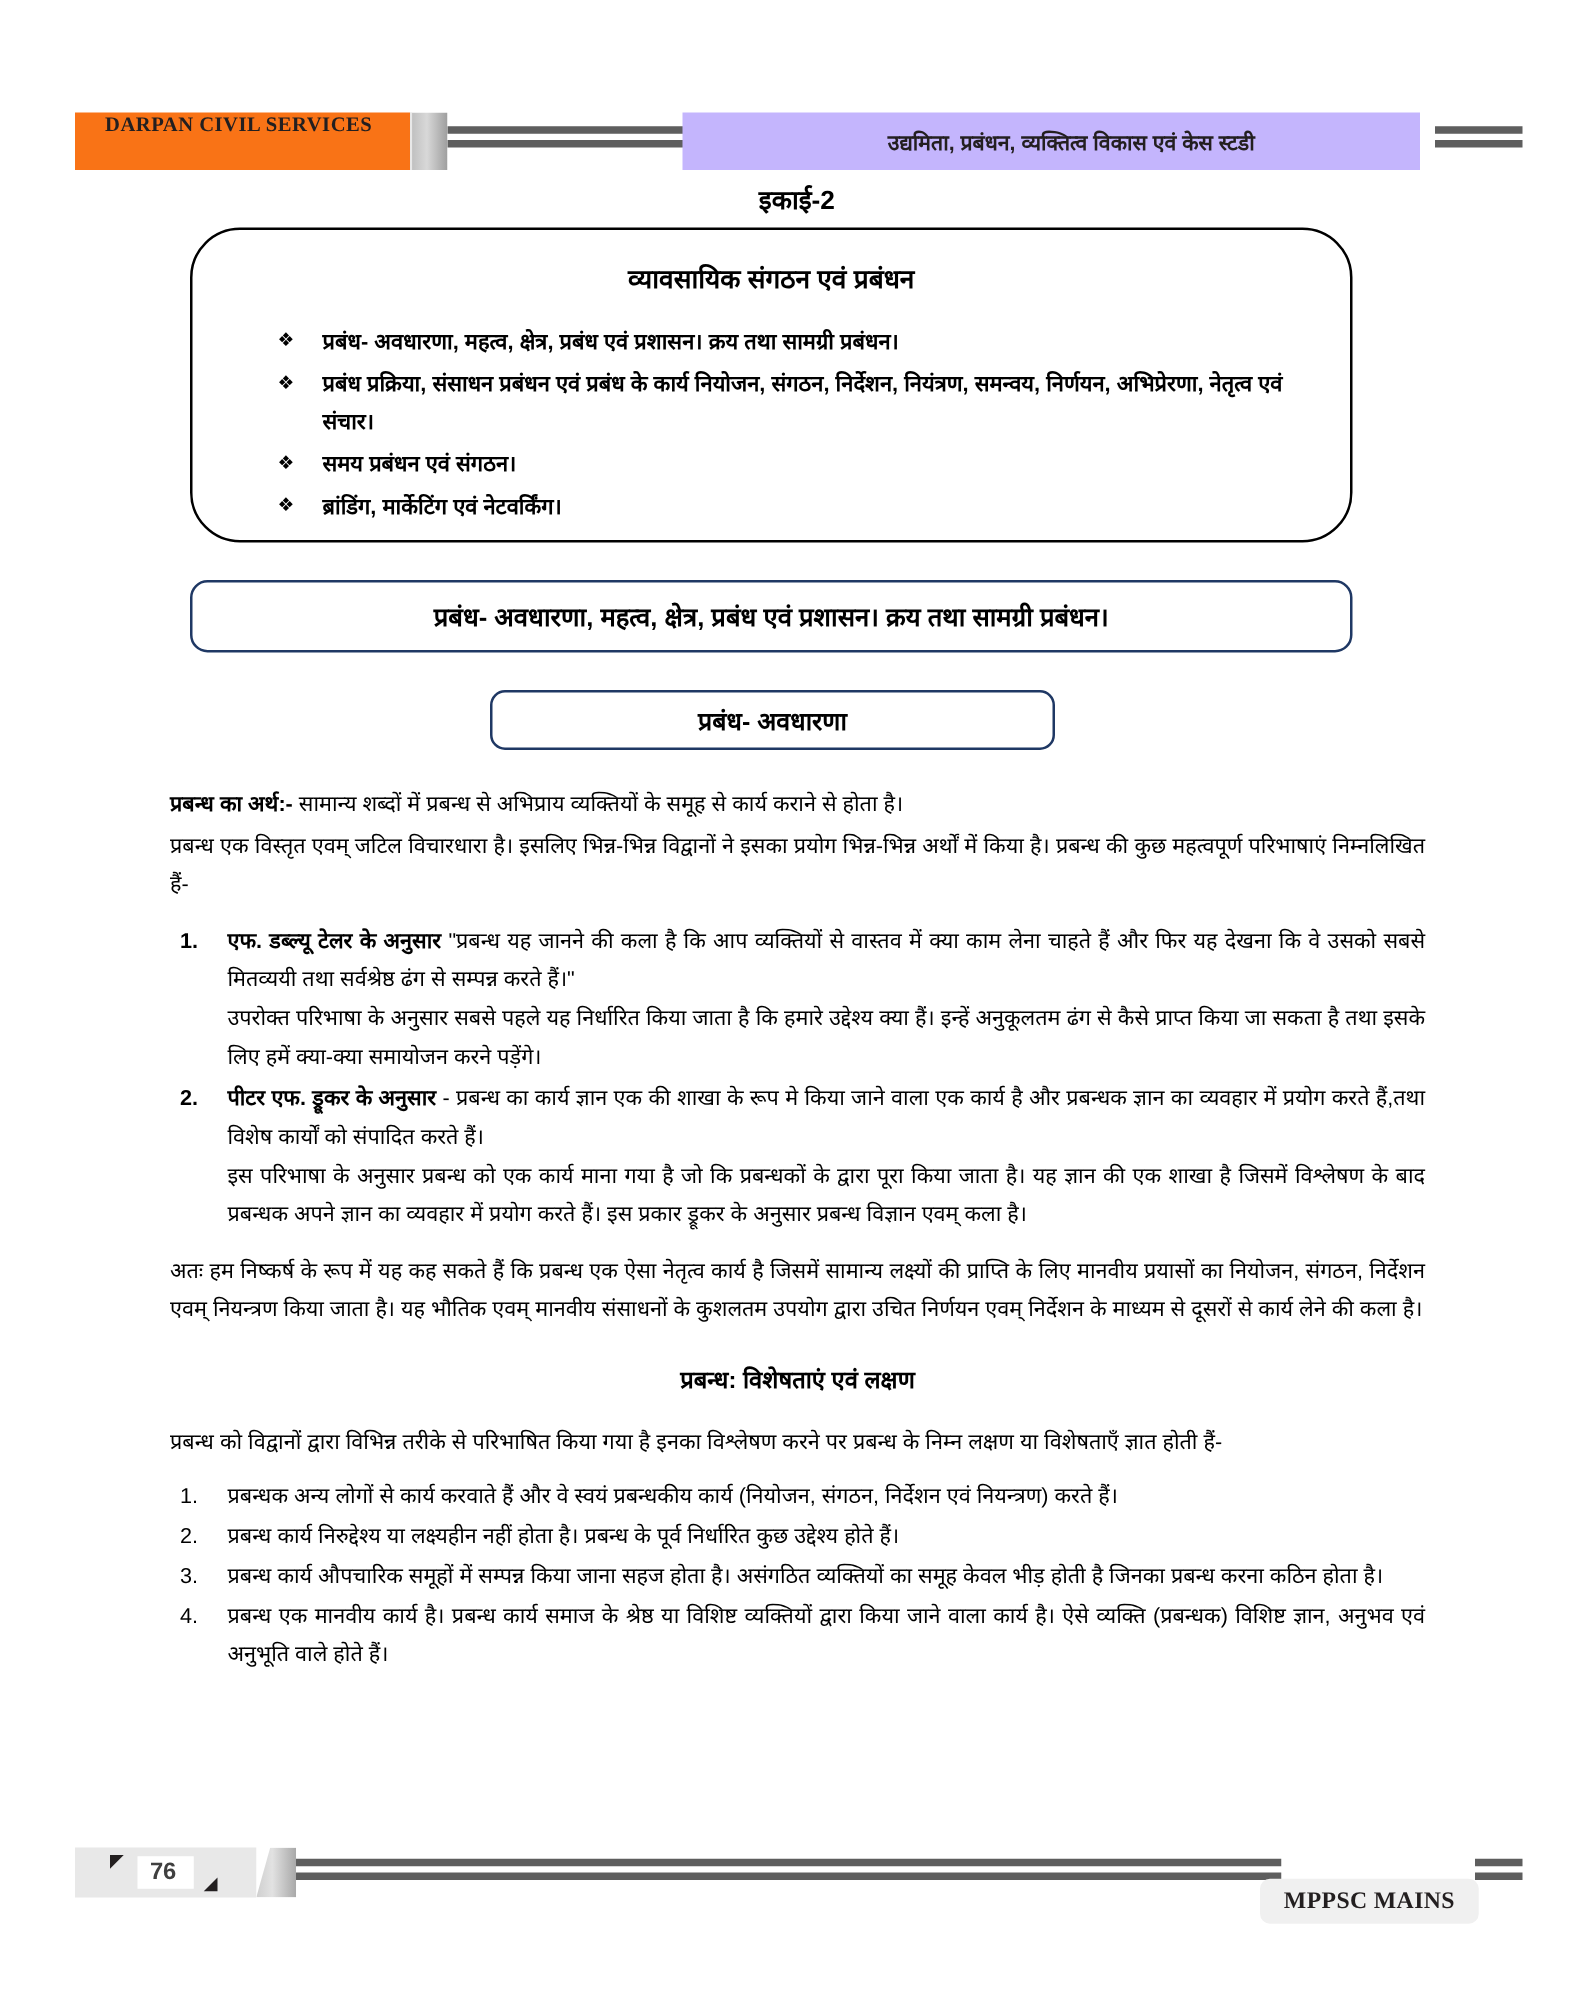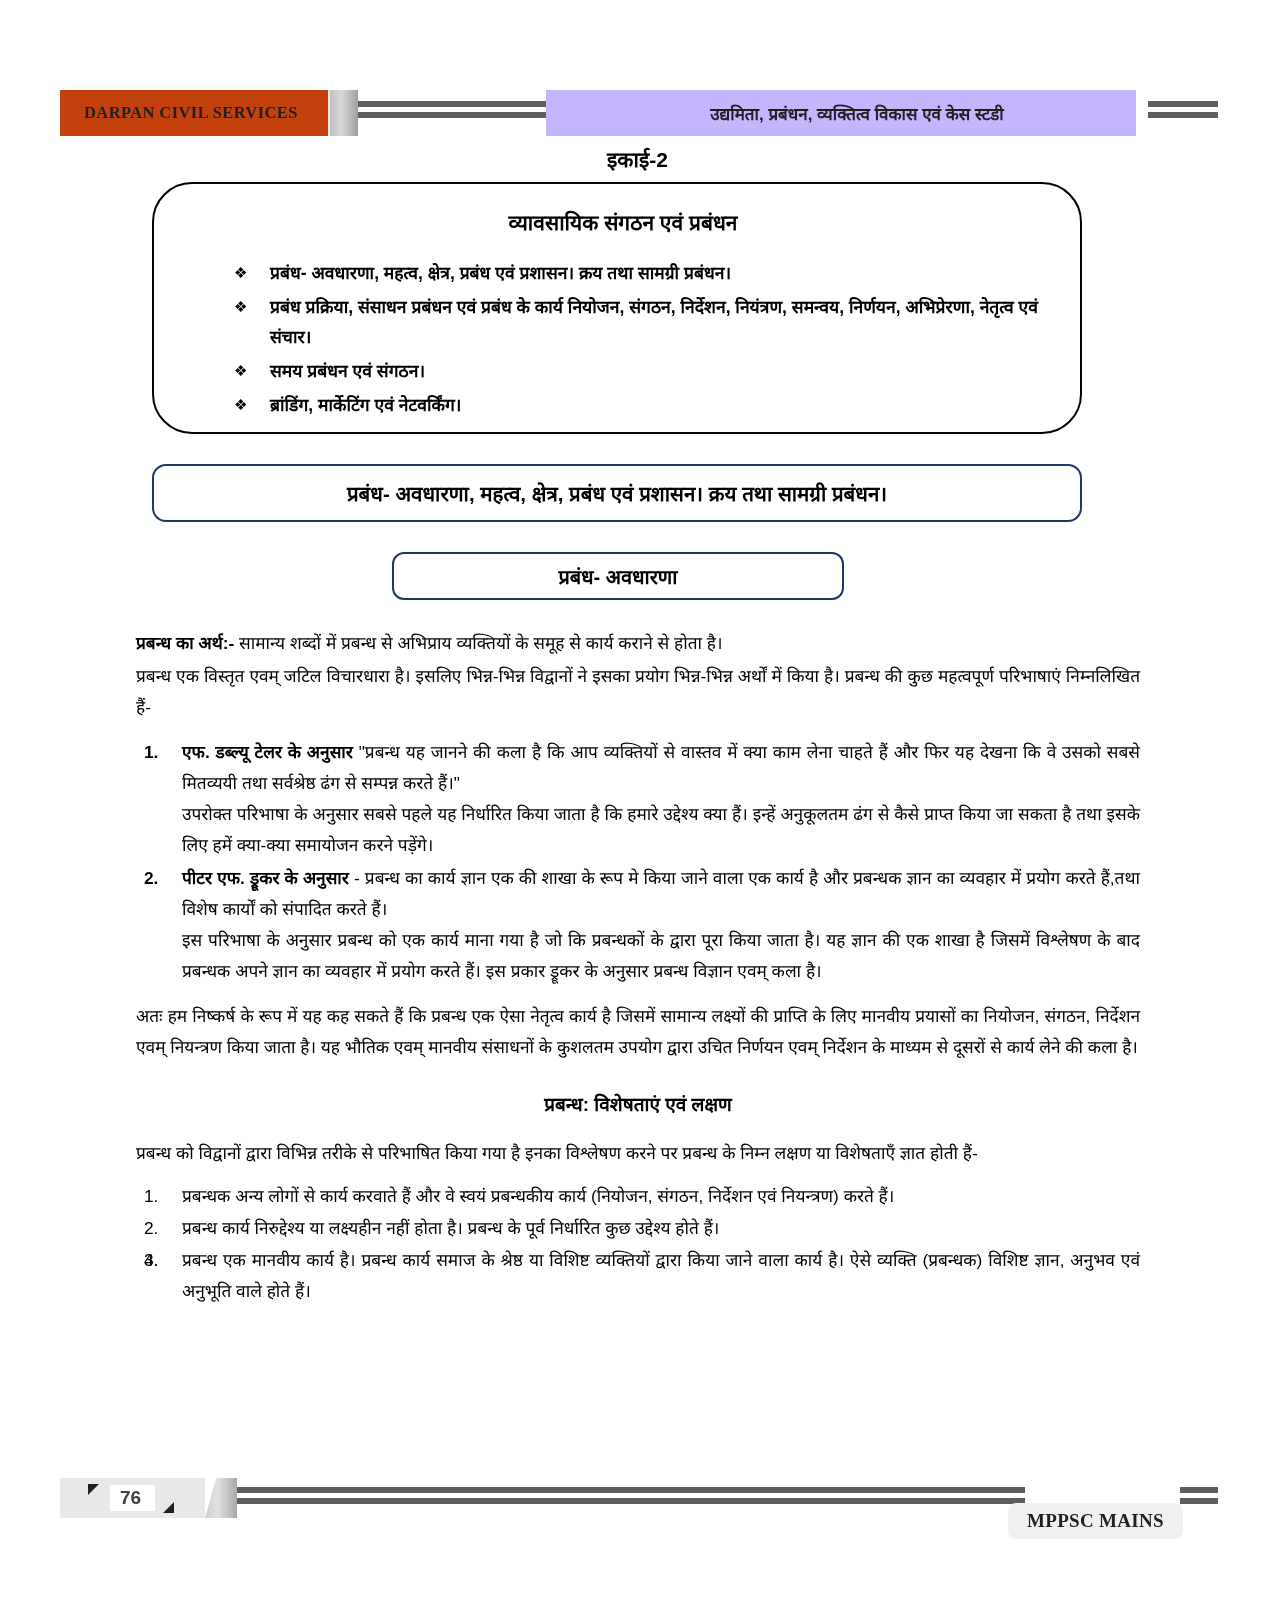--- a/index.html
+++ b/index.html
@@ -25,23 +25,23 @@
     left: 0;
     width: 1275px;
     height: 52px;
   }
   .hdr-left-plate {
     position: absolute;
     left: 60px;
     top: 0;
     width: 268px;
     height: 46px;
-    background: #c2410c;
-    display: flex;
-    align-items: center;
+    background: #f97316;
+    display: flex;
+    align-items: flex-start;
     padding-left: 24px;
   }
   .hdr-left-text {
     font-family: "Liberation Serif", "DejaVu Serif", serif;
     font-weight: bold;
     font-size: 16.5px;
     letter-spacing: 0.4px;
     color: #231f20;
     white-space: nowrap;
   }
@@ -125,21 +125,20 @@
   
   .syllabus-box {
     position: absolute;
     top: 182px;
     left: 152px;
     width: 930px;
     height: 252px;
     border: 2.5px solid #000000;
     border-radius: 40px;
     background: #ffffff;
-    padding-left: 12px;
   }
   .syllabus-title {
     text-align: center;
     font-family: "Liberation Sans", "DejaVu Sans", sans-serif;
     font-weight: bold;
     font-size: 21px;
     margin-top: 24px;
   }
   .syllabus-list {
     margin: 22px 0 0 0;
@@ -451,20 +450,21 @@
     <li>
       <span class="num">1.</span>
       <span>प्रबन्धक अन्य लोगों से कार्य करवाते हैं और वे स्वयं प्रबन्धकीय कार्य (नियोजन, संगठन, निर्देशन एवं नियन्त्रण) करते हैं।</span>
     </li>
     <li>
       <span class="num">2.</span>
       <span>प्रबन्ध कार्य निरुद्देश्य या लक्ष्यहीन नहीं होता है। प्रबन्ध के पूर्व निर्धारित कुछ उद्देश्य होते हैं।</span>
     </li>
     <li>
       <span class="num">3.</span>
+      <span>प्रबन्ध कार्य औपचारिक समूहों में सम्पन्न किया जाना सहज होता है। असंगठित व्यक्तियों का समूह केवल भीड़ होती है जिनका प्रबन्ध करना कठिन होता है।</span>
     </li>
     <li>
       <span class="num">4.</span>
       <span>प्रबन्ध एक मानवीय कार्य है। प्रबन्ध कार्य समाज के श्रेष्ठ या विशिष्ट व्यक्तियों द्वारा किया जाने वाला कार्य है। ऐसे व्यक्ति (प्रबन्धक) विशिष्ट ज्ञान, अनुभव एवं अनुभूति वाले होते हैं।</span>
     </li>
   </ol>
 </div>
 
 <div class="page-footer">
   <div class="ftr-bars">

